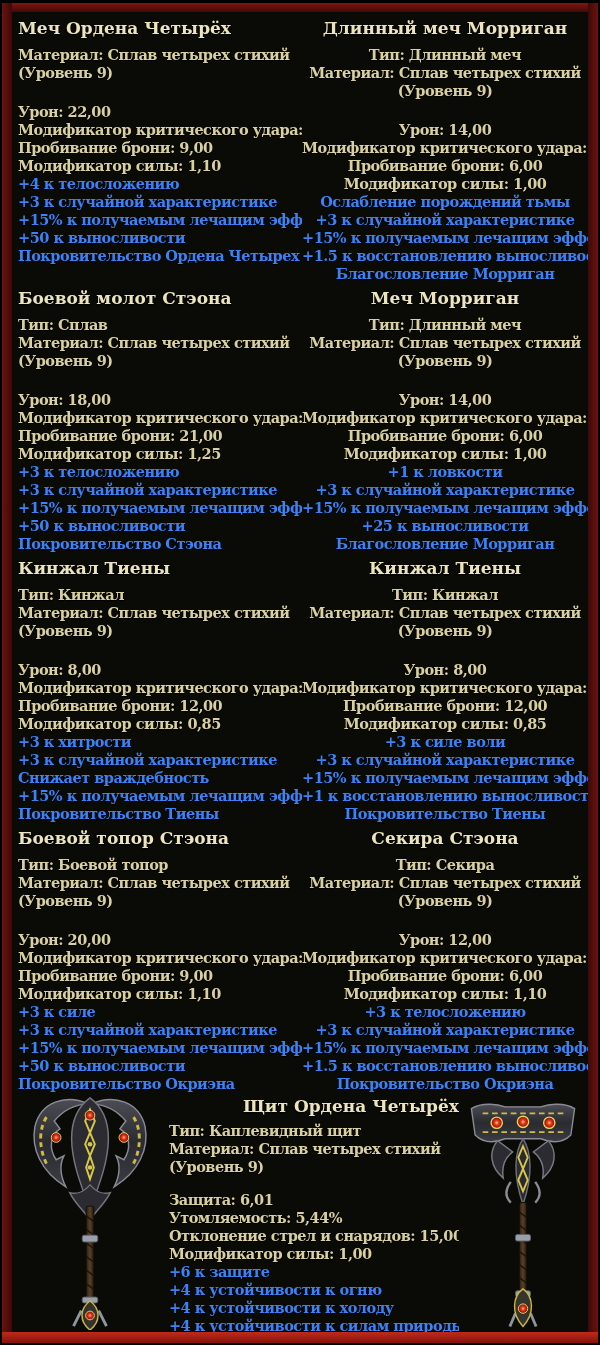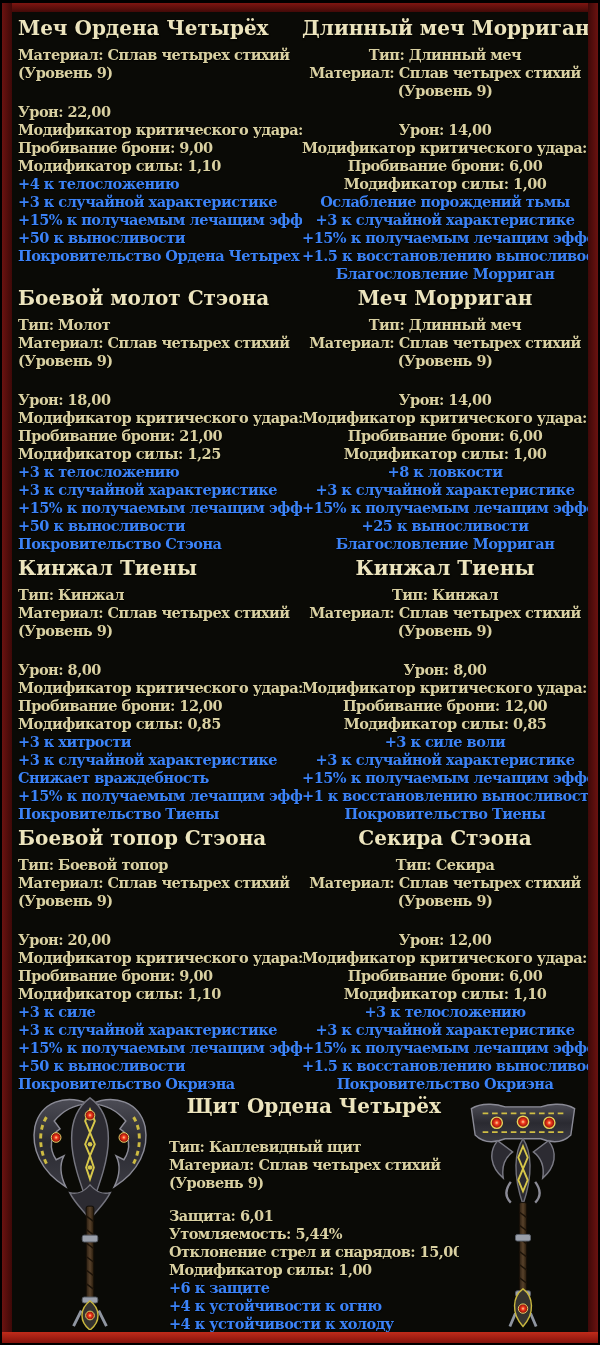--- a/index.html
+++ b/index.html
@@ -14,32 +14,32 @@
   .br { position:absolute; top:3px; right:2px; bottom:11px; width:10px;
         background:linear-gradient(270deg,#6b1210,#3e0908); }
   .bb { position:absolute; left:2px; right:2px; bottom:2px; height:11px;
         background:linear-gradient(180deg,#c02b1a,#84130c); }
   
   .content { position:absolute; top:12px; left:12px; right:12px; bottom:13px;
              background:#0a0a06; overflow:hidden; }
   .row { display:flex; height:270px; overflow:hidden; }
   .col-l { width:290px; padding:4px 0 0 6px; overflow:hidden; }
   .col-r { flex:1; padding:4px 0 0 0; overflow:hidden;text-align:center; }
-  .t { font-size:20px; font-weight:bold; color:#ece4bd; line-height:24px;
+  .t { font-size:17px; font-weight:bold; color:#ece4bd; line-height:24px;
        margin-bottom:6px; text-shadow:0 1px 2px #000; white-space:nowrap; }
   .l { font-size:14.5px; font-weight:bold; color:#d9d0a1; line-height:18px;
        letter-spacing:-0.5px; white-space:nowrap; text-shadow:0 1px 1px #000; }
   .b { color:#3b82f6; }
   .g { height:21px; }
   
   .bottom { display:flex; height:240px; overflow:hidden; }
   .fig { width:158px; display:flex; justify-content:center; align-items:flex-start; }
   .fig.fr { width:130px; }
   .shield-col { width:292px; padding-top:2px; overflow:hidden; }
-  .shield-col .t { text-align:center; margin-bottom:20px; }
+  .shield-col .t { text-align:right; margin-bottom:4px; }
   .shield-col .g { height:15px; }
   svg { display:block; }
 </style>
 </head>
 <body>
 
 <div class="page">
   <div class="bt"></div>
   <div class="bl"></div>
   <div class="br"></div>
@@ -77,21 +77,21 @@
         <div class="l b">+3 к случайной характеристике</div>
         <div class="l b">+15% к получаемым лечащим эффектам</div>
         <div class="l b">+1.5 к восстановлению выносливости в бою</div>
         <div class="l b">Благословление Морриган</div>
       </section>
     </div>
 
     <div class="row">
       <section class="col-l">
         <h2 class="t">Боевой молот Стэона</h2>
-        <div class="l">Тип: Молот</div>
+        <div class="l">Тип: Сплав</div>
         <div class="l">Материал: Сплав четырех стихий</div>
         <div class="l">(Уровень 9)</div>
         <div class="g"></div>
         <div class="l">Урон: 18,00</div>
         <div class="l">Модификатор критического удара: 1,50%</div>
         <div class="l">Пробивание брони: 21,00</div>
         <div class="l">Модификатор силы: 1,25</div>
         <div class="l b">+3 к телосложению</div>
         <div class="l b">+3 к случайной характеристике</div>
         <div class="l b">+15% к получаемым лечащим эффектам</div>
@@ -101,21 +101,21 @@
       <section class="col-r">
         <h2 class="t">Меч Морриган</h2>
         <div class="l">Тип: Длинный меч</div>
         <div class="l">Материал: Сплав четырех стихий</div>
         <div class="l">(Уровень 9)</div>
         <div class="g"></div>
         <div class="l">Урон: 14,00</div>
         <div class="l">Модификатор критического удара: 6,00%</div>
         <div class="l">Пробивание брони: 6,00</div>
         <div class="l">Модификатор силы: 1,00</div>
-        <div class="l b">+8 к ловкости</div>
+        <div class="l b">+1 к ловкости</div>
         <div class="l b">+3 к случайной характеристике</div>
         <div class="l b">+15% к получаемым лечащим эффектам</div>
         <div class="l b">+25 к выносливости</div>
         <div class="l b">Благословление Морриган</div>
       </section>
     </div>
 
     <div class="row">
       <section class="col-l">
         <h2 class="t">Кинжал Тиены</h2>

